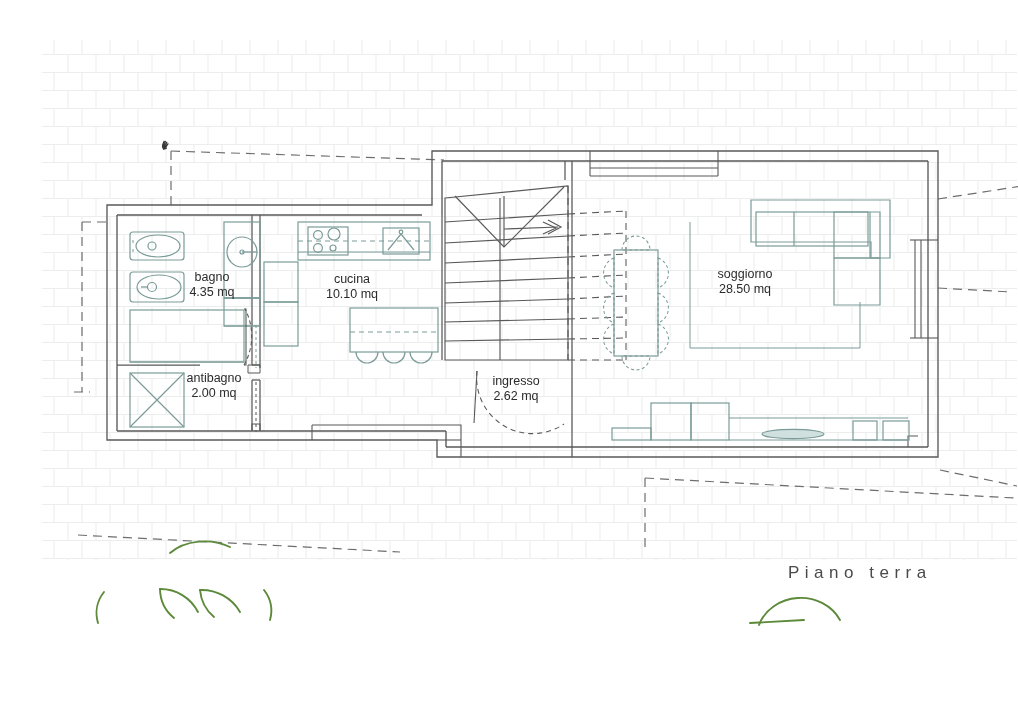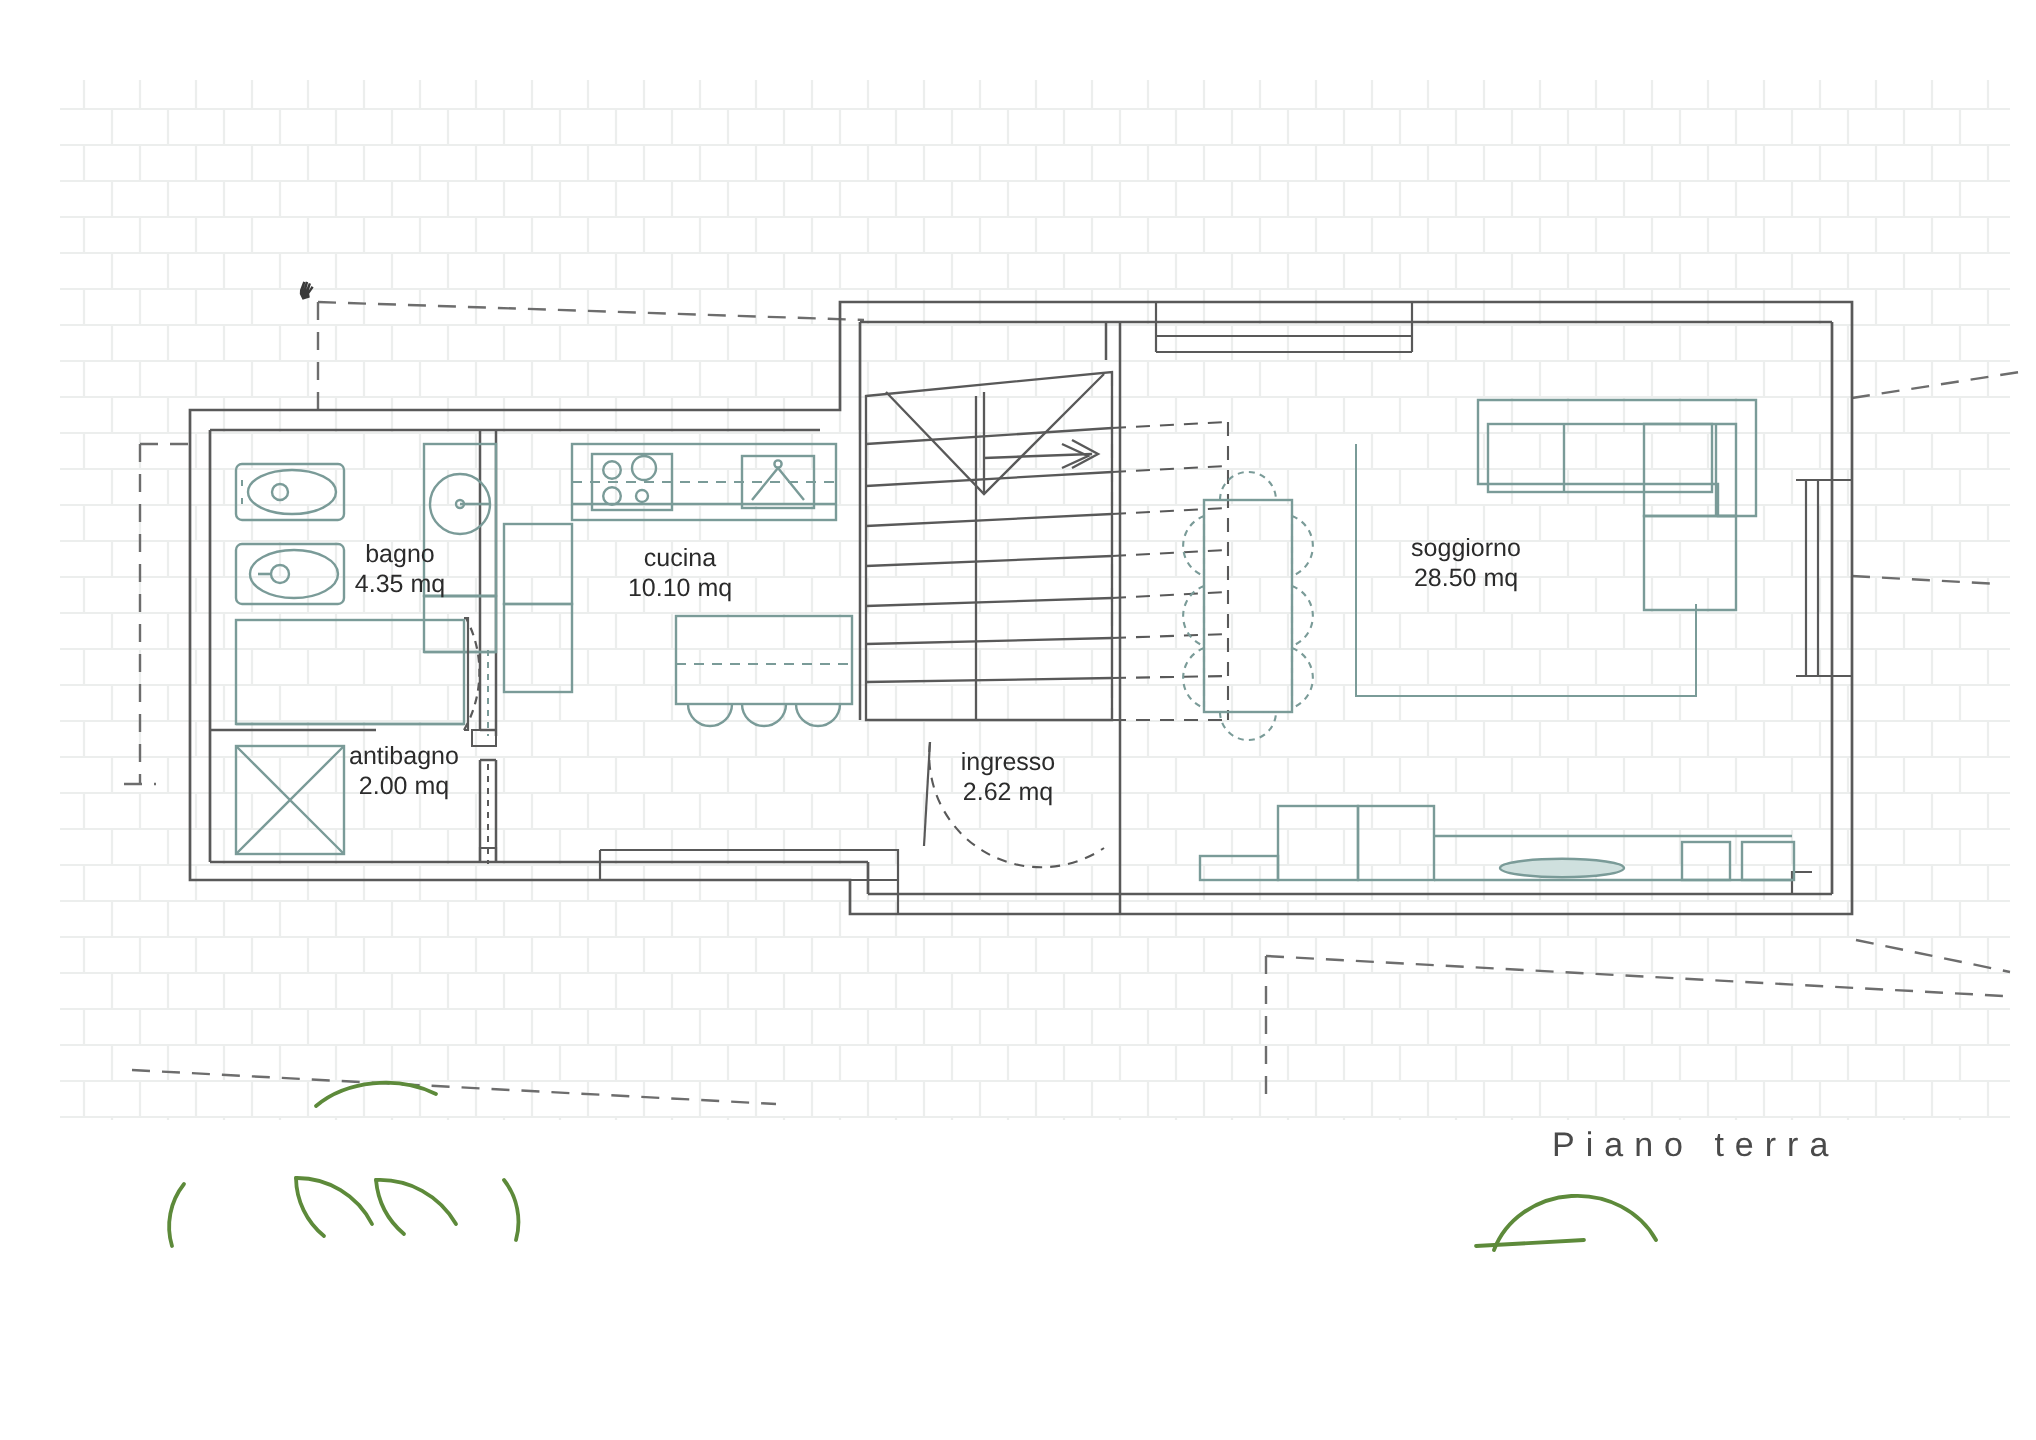--- a/index.html
+++ b/index.html
@@ -9,21 +9,21 @@
   }
   body {
     width: 1018px;
     height: 720px;
     font-family: "Liberation Sans", sans-serif;
     overflow: hidden;
     position: relative;
   }
   #plan-root {
     position: absolute;
-    left: 0; top: 0;
+    left: 12px; top: 0;
     width: 854px;
     height: 720px;
   }
   svg#floorplan {
     display: block;
     width: 1018px;
     height: 720px;
   }
   .rm-label {
     font-family: "Liberation Sans", sans-serif;

